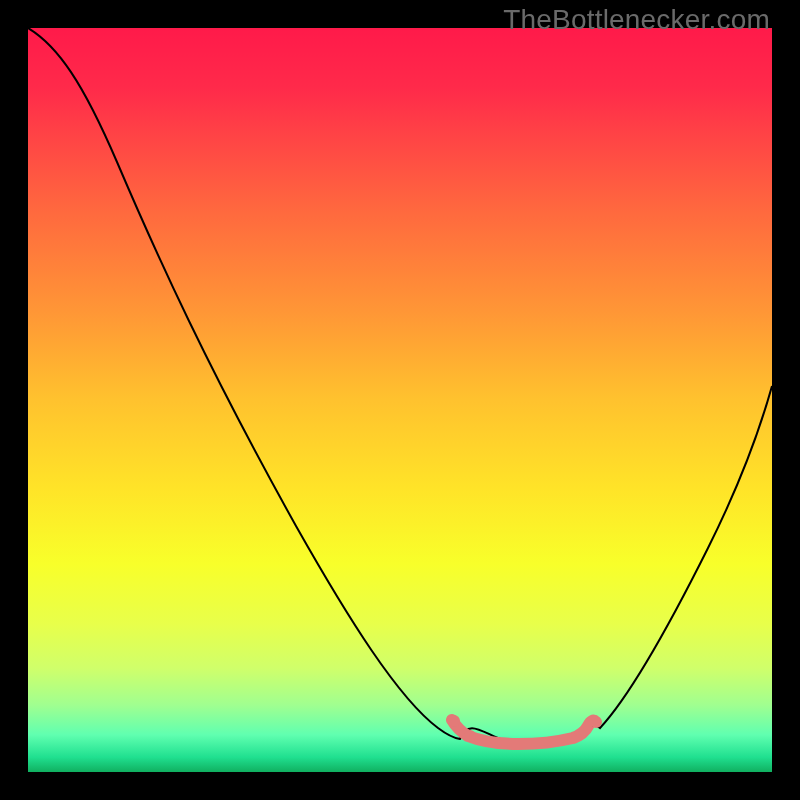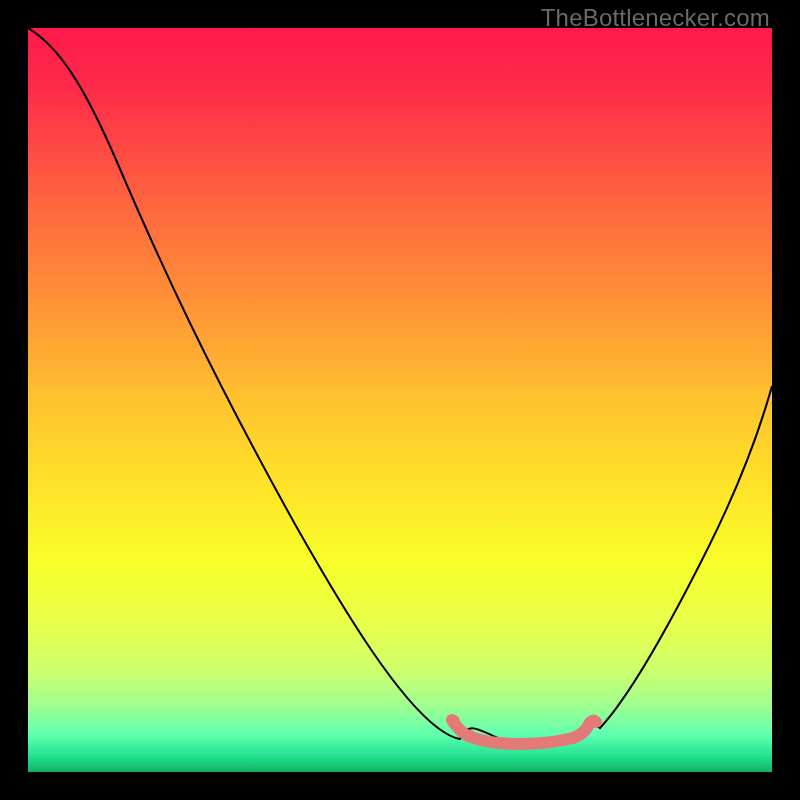--- a/index.html
+++ b/index.html
@@ -55,21 +55,21 @@
     top: 0;
     left: 0;
     width: 100%;
     height: 100%;
   }
   .watermark {
     position: absolute;
     top: 4px;
     right: 30px;
     color: #6a6a6a;
-    font-size: 24px;
+    font-size: 28px;
     font-weight: 500;
     letter-spacing: 0.2px;
   }
 </style>
 </head>
 <body>
 
 <div class="frame">
   <div class="plot-area">
     <div class="gradient-bg"></div>

